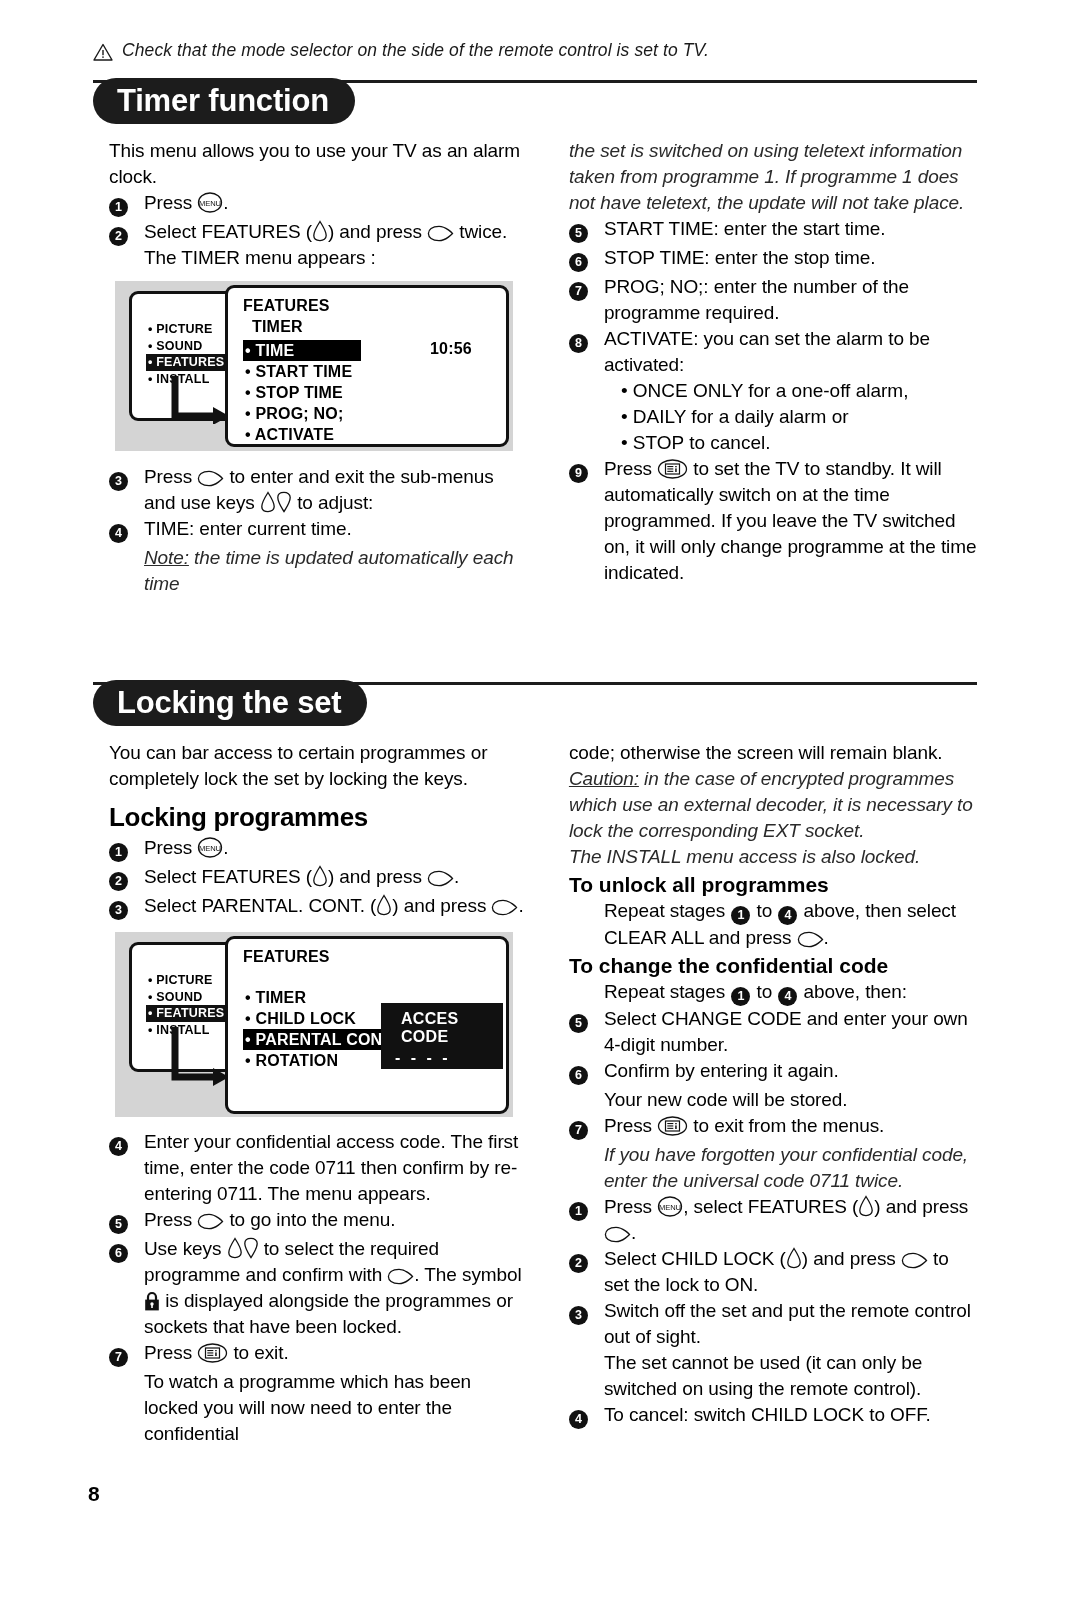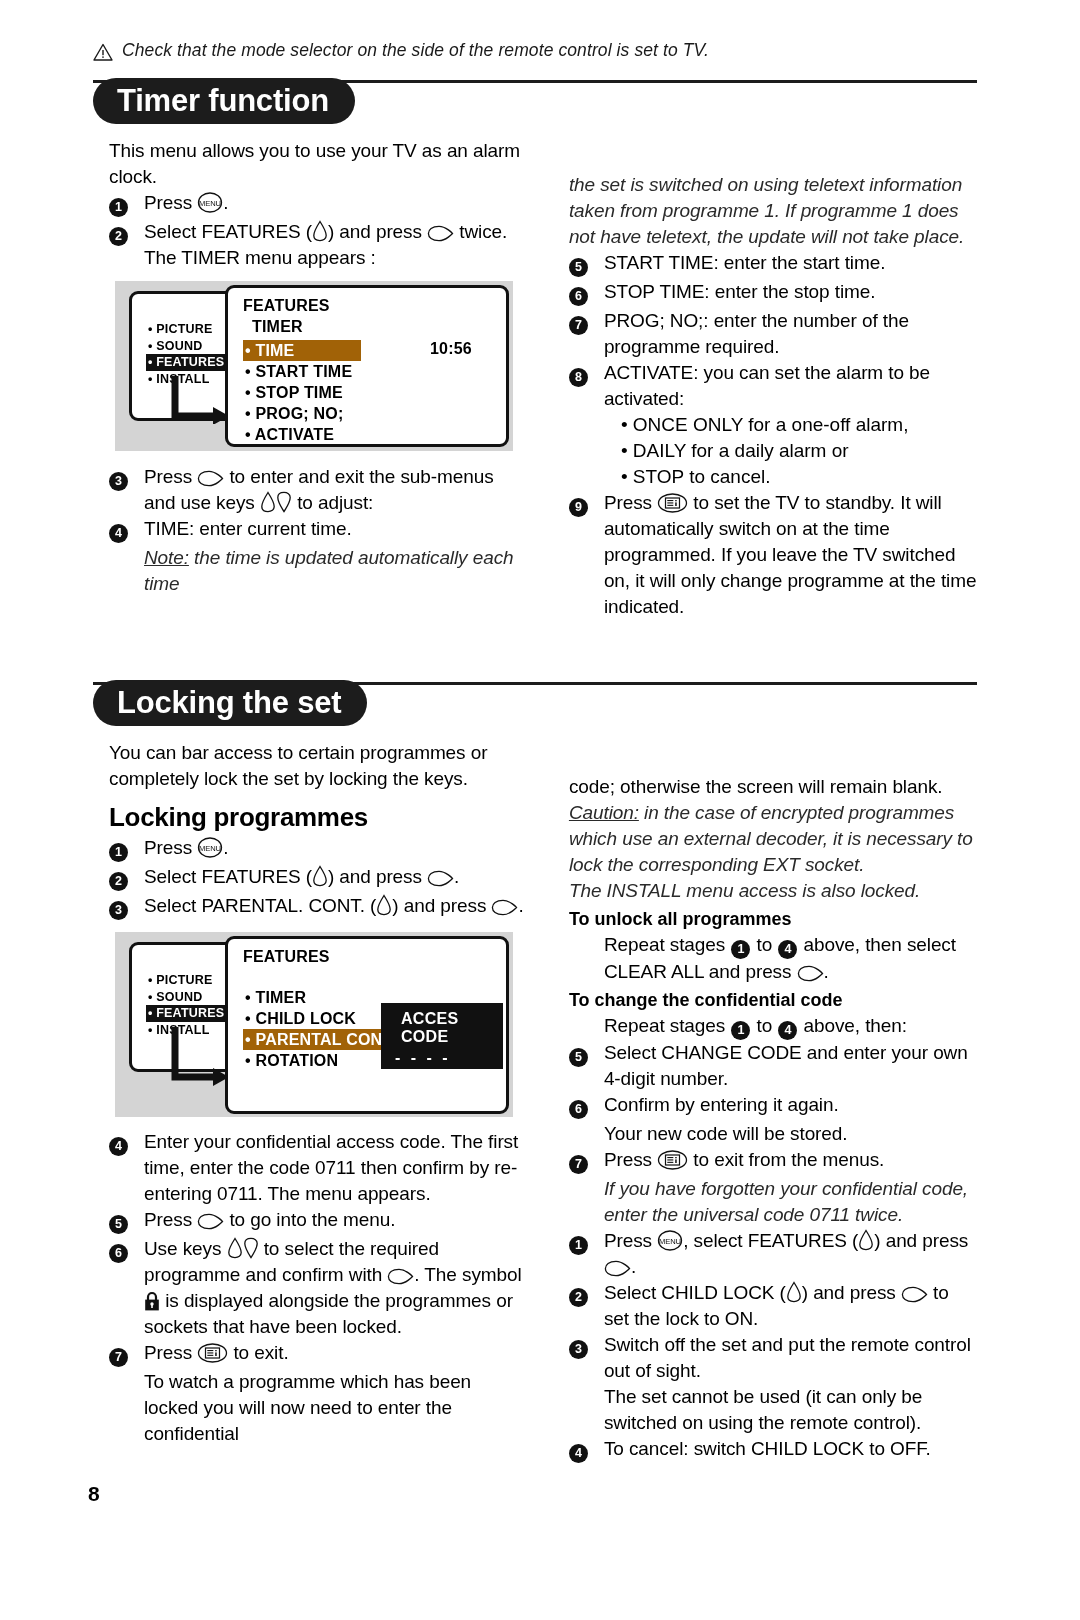--- a/index.html
+++ b/index.html
@@ -88,21 +88,21 @@
     left: 93px;
     width: 884px;
     display: flex;
     gap: 0px;
   }
   .col {
     width: 442px;
     box-sizing: border-box;
   }
   .col.left  { padding-right: 16px; margin-left: 16px; }
-  .col.right { padding-left: 26px; margin-top: 34px; }
+  .col.right { padding-left: 26px; }
 
   .para {
     font-size: 19px;
     line-height: 26px;
     letter-spacing: -0.1px;
     margin: 0;
   }
   .para.indent { padding-left: 35px; }
   .para.italic { font-style: italic; color: #2a2a2a; }
 
@@ -128,21 +128,21 @@
 
   .sub-head {
     font-weight: bold;
     font-size: 26px;
     line-height: 32px;
     margin: 9px 0 2px 0;
     letter-spacing: -0.3px;
   }
   .bold-head {
     font-weight: bold;
-    font-size: 18px;
+    font-size: 21px;
     line-height: 26px;
   }
 
   
   .circ {
     display: inline-block;
     width: 19px; height: 19px;
     border-radius: 50%;
     background: #111;
     color: #fff;
@@ -205,21 +205,21 @@
     white-space: nowrap;
   }
   .rlist {
     position: absolute;
     font-weight: bold;
     font-size: 16px;
     line-height: 21px;
     letter-spacing: 0.2px;
   }
   .rlist .row { white-space: nowrap; padding: 0 6px 0 2px; display: inline-block; }
-  .rlist .row.sel { background: #a16207; color: #fff; }
+  .rlist .row.sel { background: #000000; color: #fff; }
   .timeval {
     position: absolute;
     font-weight: bold;
     font-size: 16px;
     letter-spacing: 0.2px;
   }
   .arrow-svg { position: absolute; z-index: 2; }
 
   .codebox {
     position: absolute;

